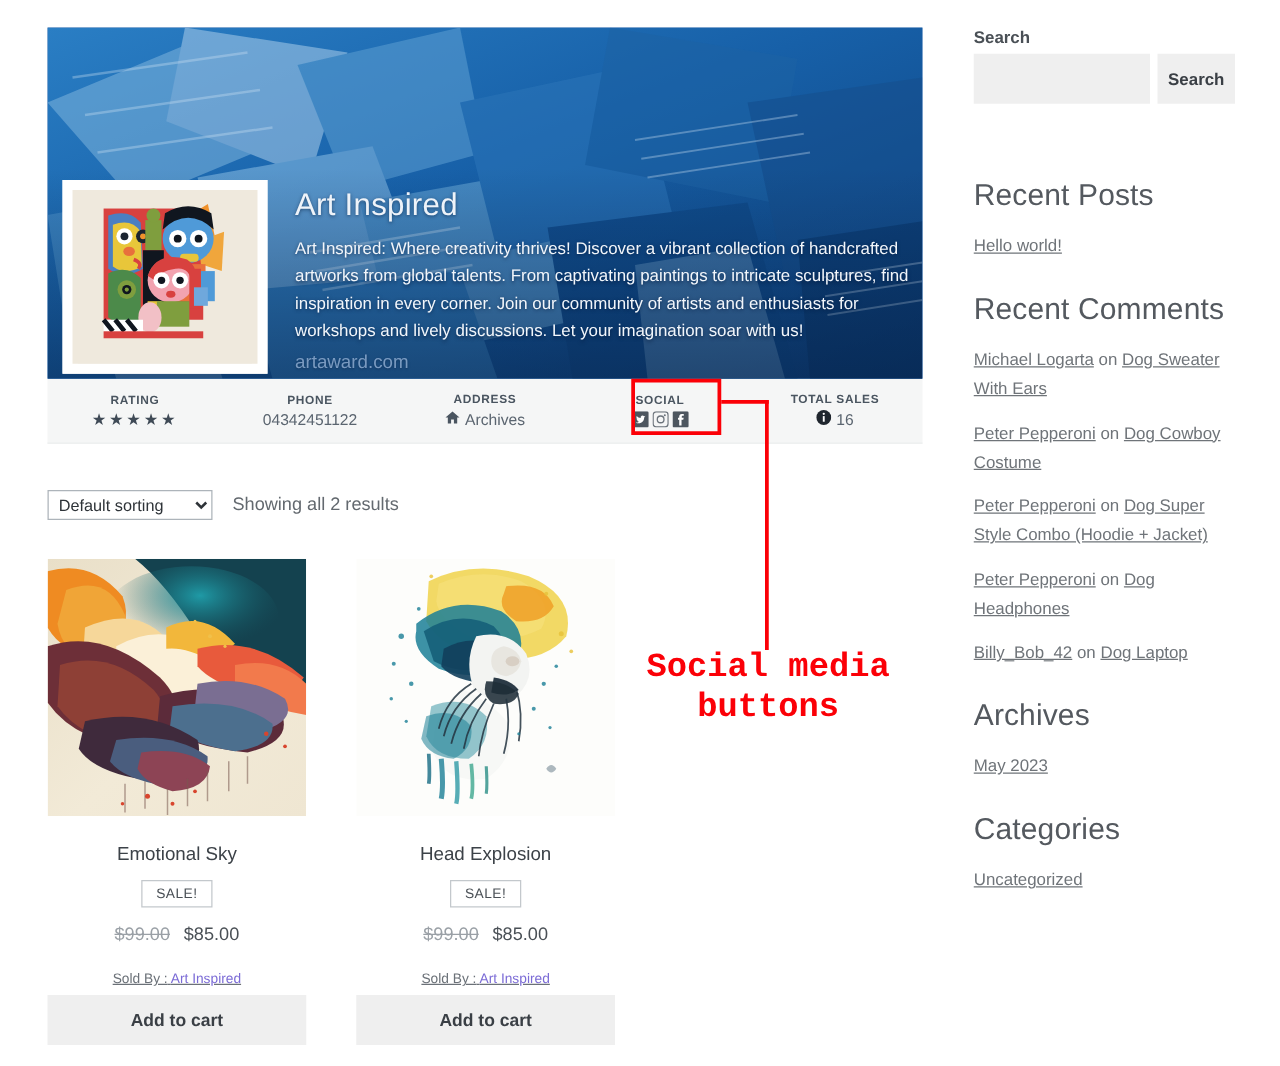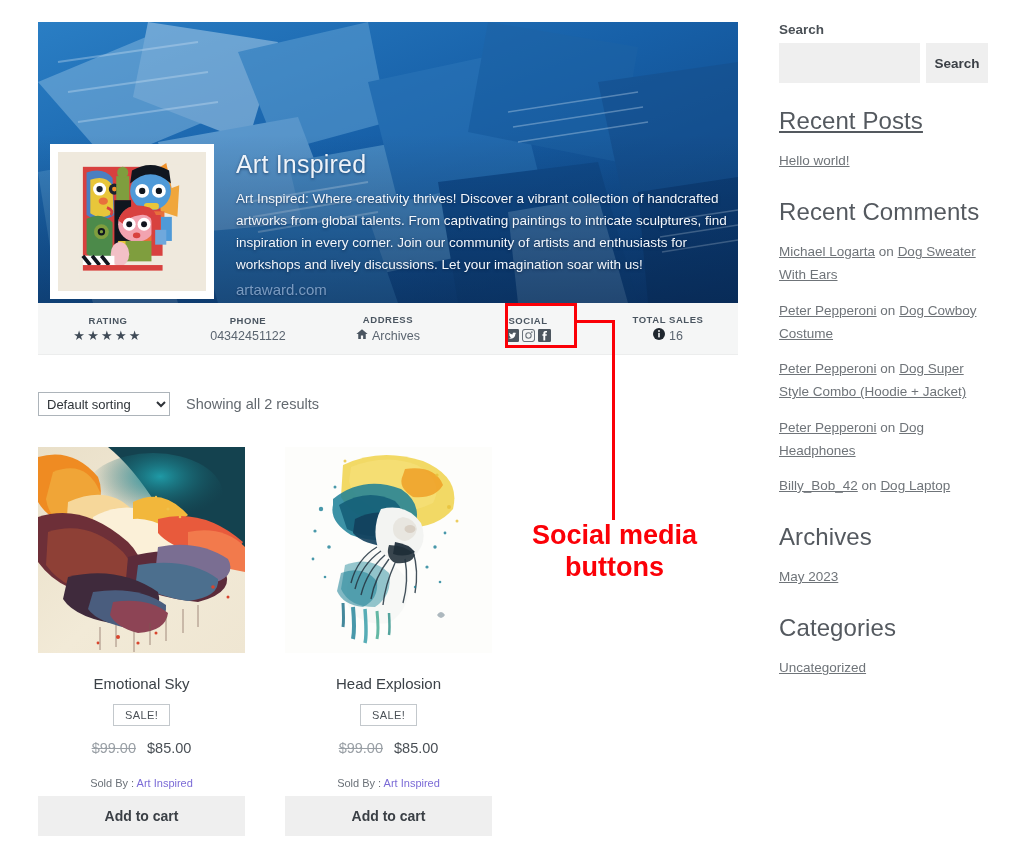--- a/index.html
+++ b/index.html
@@ -75,21 +75,21 @@
   .ann-line-h {
     position:absolute; left: 577px; top: 320px; width: 38px; height: 3px; background:#fb0007;
   }
   .ann-line-v {
     position:absolute; left: 612px; top: 320px; width: 3px; height: 200px; background:#fb0007;
   }
   .ann-text {
     position: absolute; left: 452px; top: 520px; width: 325px;
     text-align: center; color: #fb0007;
     font-size: 27px; font-weight: 700; line-height: 1.18;
-    font-family: Liberation Sans, sans-serif;
+    font-family: Liberation Mono, monospace;
   }
 
   
   .sort-row {
     display:flex; align-items:center; gap: 16px; margin-top: 37px;
   }
   .sort-select {
     width: 132px; height: 24px; font-size: 13px; color:#2e3338;
     border: 1px solid #adb4ba; background:#fff; padding: 1px 4px;
     font-family: "Liberation Sans", sans-serif;
@@ -103,21 +103,21 @@
   .prod-title {
     margin-top: 22px; font-size: 15px; color: #3c4248; font-weight: 400;
   }
   .sale-badge {
     display:inline-block; margin-top: 12px; padding: 4px 11px;
     border: 1px solid #c3c8cc; font-size: 11px; color: #4a5056; letter-spacing: .4px;
   }
   .price-row { margin-top: 14px; font-size: 14.5px; }
   .price-old { color: #9aa0a6; text-decoration: line-through; margin-right: 7px; }
   .price-new { color: #4a5056; }
-  .sold-by { margin-top: 21px; font-size: 11px; color: #6b7178; }
+  .sold-by { margin-top: 21px; font-size: 11px; color: #6b7178; text-decoration: underline; }
   .sold-by .vendor { color: #7b6bd6; }
   .add-cart {
     margin-top: 7px; display:block; width: 100%; padding: 12px 0;
     background: #efefef; border: none; font-size: 14px; font-weight: 700;
     color: #3a3f45; font-family: "Liberation Sans", sans-serif; cursor:pointer;
   }
 
   
   .sidebar { position:absolute; left: 779px; top: 22px; width: 215px; }
   .sb-search-label { font-size: 13.5px; font-weight:700; color:#4a5056; margin-bottom: 6px; }
@@ -128,21 +128,21 @@
   }
   .sb-search-btn {
     width: 62px; height: 40px; background:#efefef; border:none;
     font-size: 13.5px; font-weight:700; color:#3a3f45; cursor:pointer;
     font-family:"Liberation Sans", sans-serif;
   }
   .sb-heading {
     font-size: 24px; font-weight: 400; color: #54595f; margin-top: 26px; margin-bottom: 14px;
     letter-spacing: .1px;
   }
-  .sb-heading.first { margin-top: 24px; text-decoration: underline; }
+  .sb-heading.first { margin-top: 60px; }
   .sb-link {
     display:inline; font-size: 13.5px; color: #6f7479; text-decoration: underline;
     line-height: 1.72;
   }
   .sb-item { margin-bottom: 12px; font-size: 13.5px; color: #6f7479; line-height: 1.72; }
   .sb-on { text-decoration: none; color:#6f7479; }
   .sb-single { margin-bottom: 0; }
 </style>
 </head>
 <body>

